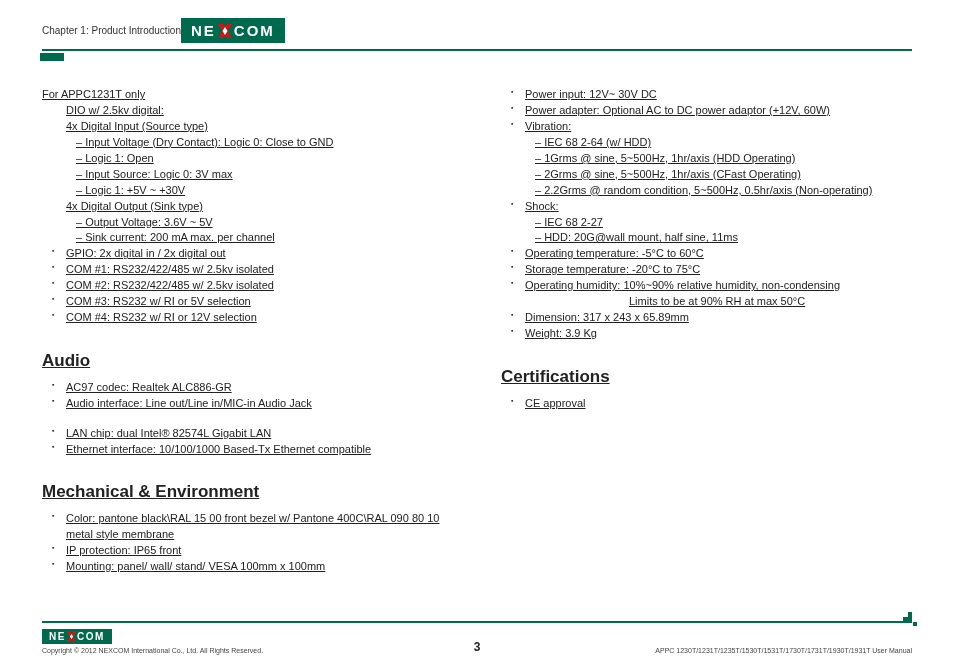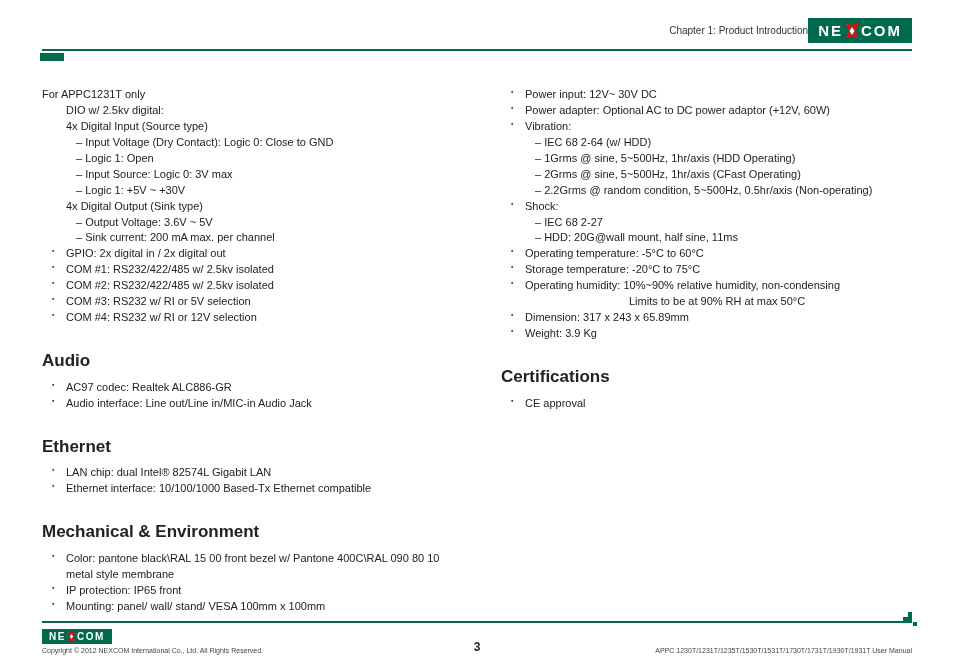--- a/index.html
+++ b/index.html
@@ -9,21 +9,21 @@
     background: #fff;
     font-family: Arial, Helvetica, sans-serif;
     color: #222;
     position: relative;
   }
   .page {
     padding: 18px 42px 0 42px;
   }
   .header-row {
     display: flex;
-    justify-content: flex-end;
+    justify-content: flex-start;
     align-items: center;
     margin-bottom: 6px;
   }
   .chapter {
     font-size: 10px;
     color: #333;
   }
   .logo {
     display: flex;
     align-items: center;
@@ -44,20 +44,21 @@
   .green-tab {
     width: 24px;
     height: 8px;
     background: #006a4e;
     margin-left: -2px;
     margin-bottom: 26px;
   }
   .columns {
     display: flex;
     gap: 54px;
+    text-decoration: underline;
   }
   .col {
     width: 405px;
     font-size: 11px;
     line-height: 1.45;
   }
   .intro-line { margin-bottom: 0px; }
   .indent1 { padding-left: 24px; }
   .indent2 { padding-left: 34px; }
   ul.bullets {
@@ -175,21 +176,20 @@
         <li>COM #3: RS232 w/ RI or 5V selection</li>
         <li>COM #4: RS232 w/ RI or 12V selection</li>
       </ul>
 
       <div class="section-head">Audio</div>
       <ul class="bullets">
         <li>AC97 codec: Realtek ALC886-GR</li>
         <li>Audio interface: Line out/Line in/MIC-in Audio Jack</li>
       </ul>
 
-      <div class="section-head">Ethernet</div>
       <ul class="bullets">
         <li>LAN chip: dual Intel® 82574L Gigabit LAN</li>
         <li>Ethernet interface: 10/100/1000 Based-Tx Ethernet compatible</li>
       </ul>
 
       <div class="section-head">Mechanical &amp; Environment</div>
       <ul class="bullets">
         <li>Color: pantone black\RAL 15 00 front bezel w/ Pantone 400C\RAL 090 80 10 metal style membrane</li>
         <li>IP protection: IP65 front</li>
         <li>Mounting: panel/ wall/ stand/ VESA 100mm x 100mm</li>

